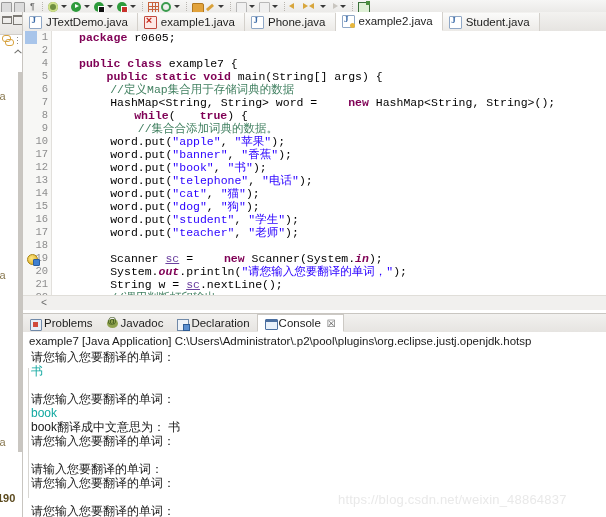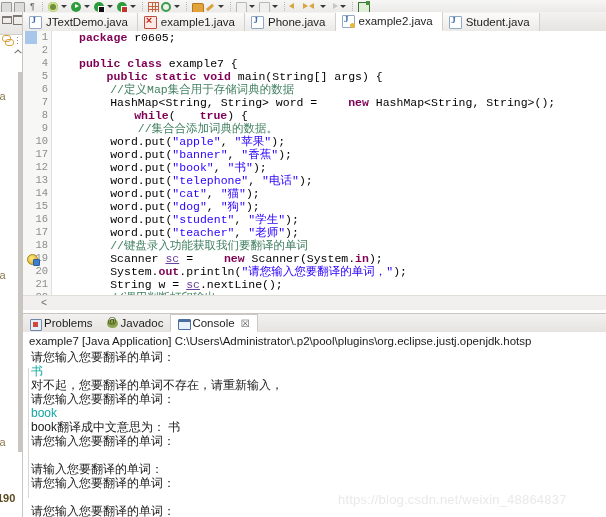--- a/index.html
+++ b/index.html
@@ -145,21 +145,21 @@
 
   #code{
     position:absolute;left:29px;top:19px;width:554px;height:264px;
     overflow:hidden;background:#fff;
   }
   .cline{
     position:absolute;left:3px;height:13px;line-height:13px;white-space:pre;
     font-family:"Liberation Mono", monospace;font-size:11.5px;color:#000;
   }
   .kw{color:#7f0055;font-weight:bold;margin-left:24px;}
-  .kw2{color:#7f0055;font-weight:bold;text-align:center;}
+  .kw2{color:#7f0055;font-weight:bold;font-style:italic;text-align:center;}
   .str{color:#2a00ff;}
   .cmt{color:#3f7f5f;}
   .lvar{color:#6a3e9e;text-decoration:underline;text-decoration-style:solid;}
   .plain{color:#000;}
 
   
   #hscroll{
     position:absolute;left:0;top:283px;width:583px;height:14px;
     background:#f1f0ee;border-top:1px solid #e0ded9;
   }
@@ -396,21 +396,20 @@
       <div class="cline" style="top: 78px; text-align: center;"><span class="plain">        </span><span class="kw">while</span><span class="plain">(</span><span class="kw">true</span><span class="plain">) {</span></div>
       <div class="cline" style="top: 91px;"><span class="cmt">            //集合合添加词典的数据。</span></div>
       <div class="cline" style="top: 104px;"><span class="plain">        word.put(</span><span class="str">"apple"</span><span class="plain">, </span><span class="str">"苹果"</span><span class="plain">);</span></div>
       <div class="cline" style="top: 117px;"><span class="plain">        word.put(</span><span class="str">"banner"</span><span class="plain">, </span><span class="str">"香蕉"</span><span class="plain">);</span></div>
       <div class="cline" style="top: 130px;"><span class="plain">        word.put(</span><span class="str">"book"</span><span class="plain">, </span><span class="str">"书"</span><span class="plain">);</span></div>
       <div class="cline" style="top: 143px;"><span class="plain">        word.put(</span><span class="str">"telephone"</span><span class="plain">, </span><span class="str">"电话"</span><span class="plain">);</span></div>
       <div class="cline" style="top: 156px;"><span class="plain">        word.put(</span><span class="str">"cat"</span><span class="plain">, </span><span class="str">"猫"</span><span class="plain">);</span></div>
       <div class="cline" style="top: 169px;"><span class="plain">        word.put(</span><span class="str">"dog"</span><span class="plain">, </span><span class="str">"狗"</span><span class="plain">);</span></div>
       <div class="cline" style="top: 182px;"><span class="plain">        word.put(</span><span class="str">"student"</span><span class="plain">, </span><span class="str">"学生"</span><span class="plain">);</span></div>
       <div class="cline" style="top: 195px;"><span class="plain">        word.put(</span><span class="str">"teacher"</span><span class="plain">, </span><span class="str">"老师"</span><span class="plain">);</span></div>
-      <div class="cline" style="top: 208px;"><span class="cmt">        //键盘录入功能获取我们要翻译的单词</span></div>
       <div class="cline" style="top: 221px;"><span class="plain">        Scanner </span><span class="lvar">sc</span><span class="plain"> = </span><span class="kw">new</span><span class="plain"> Scanner(System.</span><span class="kw2">in</span><span class="plain">);</span></div>
       <div class="cline" style="top: 234px;"><span class="plain">        System.</span><span class="kw2">out</span><span class="plain">.println(</span><span class="str">"请您输入您要翻译的单词，"</span><span class="plain">);</span></div>
       <div class="cline" style="top: 247px;"><span class="plain">        String w = </span><span class="lvar">sc</span><span class="plain">.nextLine();</span></div>
       <div class="cline" style="top: 260px;"><span class="cmt">        //调用判断打印输出</span></div>
     </div>
 
   <div id="hscroll">
     <span class="arr-lt">&lt;</span>
   </div>
 </div>
@@ -422,34 +421,39 @@
           <span class="ico-prob" style="display: block; margin-top: 1px;"></span>
         </span>
         <span>Problems</span>
       </div>
       <div class="btab">
         <span class="bico">
           <span class="ico-javadoc" style="display: block; margin-top: 1px;"></span>
         </span>
         <span>Javadoc</span>
       </div>
+      <div class="btab">
+        <span class="bico">
+          <span class="ico-decl" style="display: block; margin-top: 1px;"></span>
+        </span>
+        <span>Declaration</span>
+      </div>
       <div class="btab active">
         <span class="bico">
           <span class="ico-console" style="display: block; margin-top: 1px;"></span>
         </span>
         <span>Console</span>
         <span class="closex">☒</span>
       </div>
     </div>
   <div id="consolebody">
     <div class="vrule"></div>
   <div class="oline hdr" style="top: 2px;">example7 [Java Application] C:\Users\Administrator\.p2\pool\plugins\org.eclipse.justj.openjdk.hotsp</div>
       <div class="oline" style="top: 18px;">请您输入您要翻译的单词：</div>
       <div class="oline in" style="top: 32px;">书</div>
-      <div class="oline" style="top: 46px;">对不起，您要翻译的单词不存在，请重新输入，</div>
       <div class="oline" style="top: 60px;">请您输入您要翻译的单词：</div>
       <div class="oline in" style="top: 74px;">book</div>
       <div class="oline" style="top: 88px;">book翻译成中文意思为： 书</div>
       <div class="oline" style="top: 102px;">请您输入您要翻译的单词：</div>
       <div class="oline" style="top: 116px;"></div>
       <div class="oline" style="top: 130px;">请输入您要翻译的单词：</div>
       <div class="oline" style="top: 144px;">请您输入您要翻译的单词：</div>
       <div class="oline" style="top: 158px;"></div>
       <div class="oline" style="top: 172px;">请您输入您要翻译的单词：</div>
     </div>

